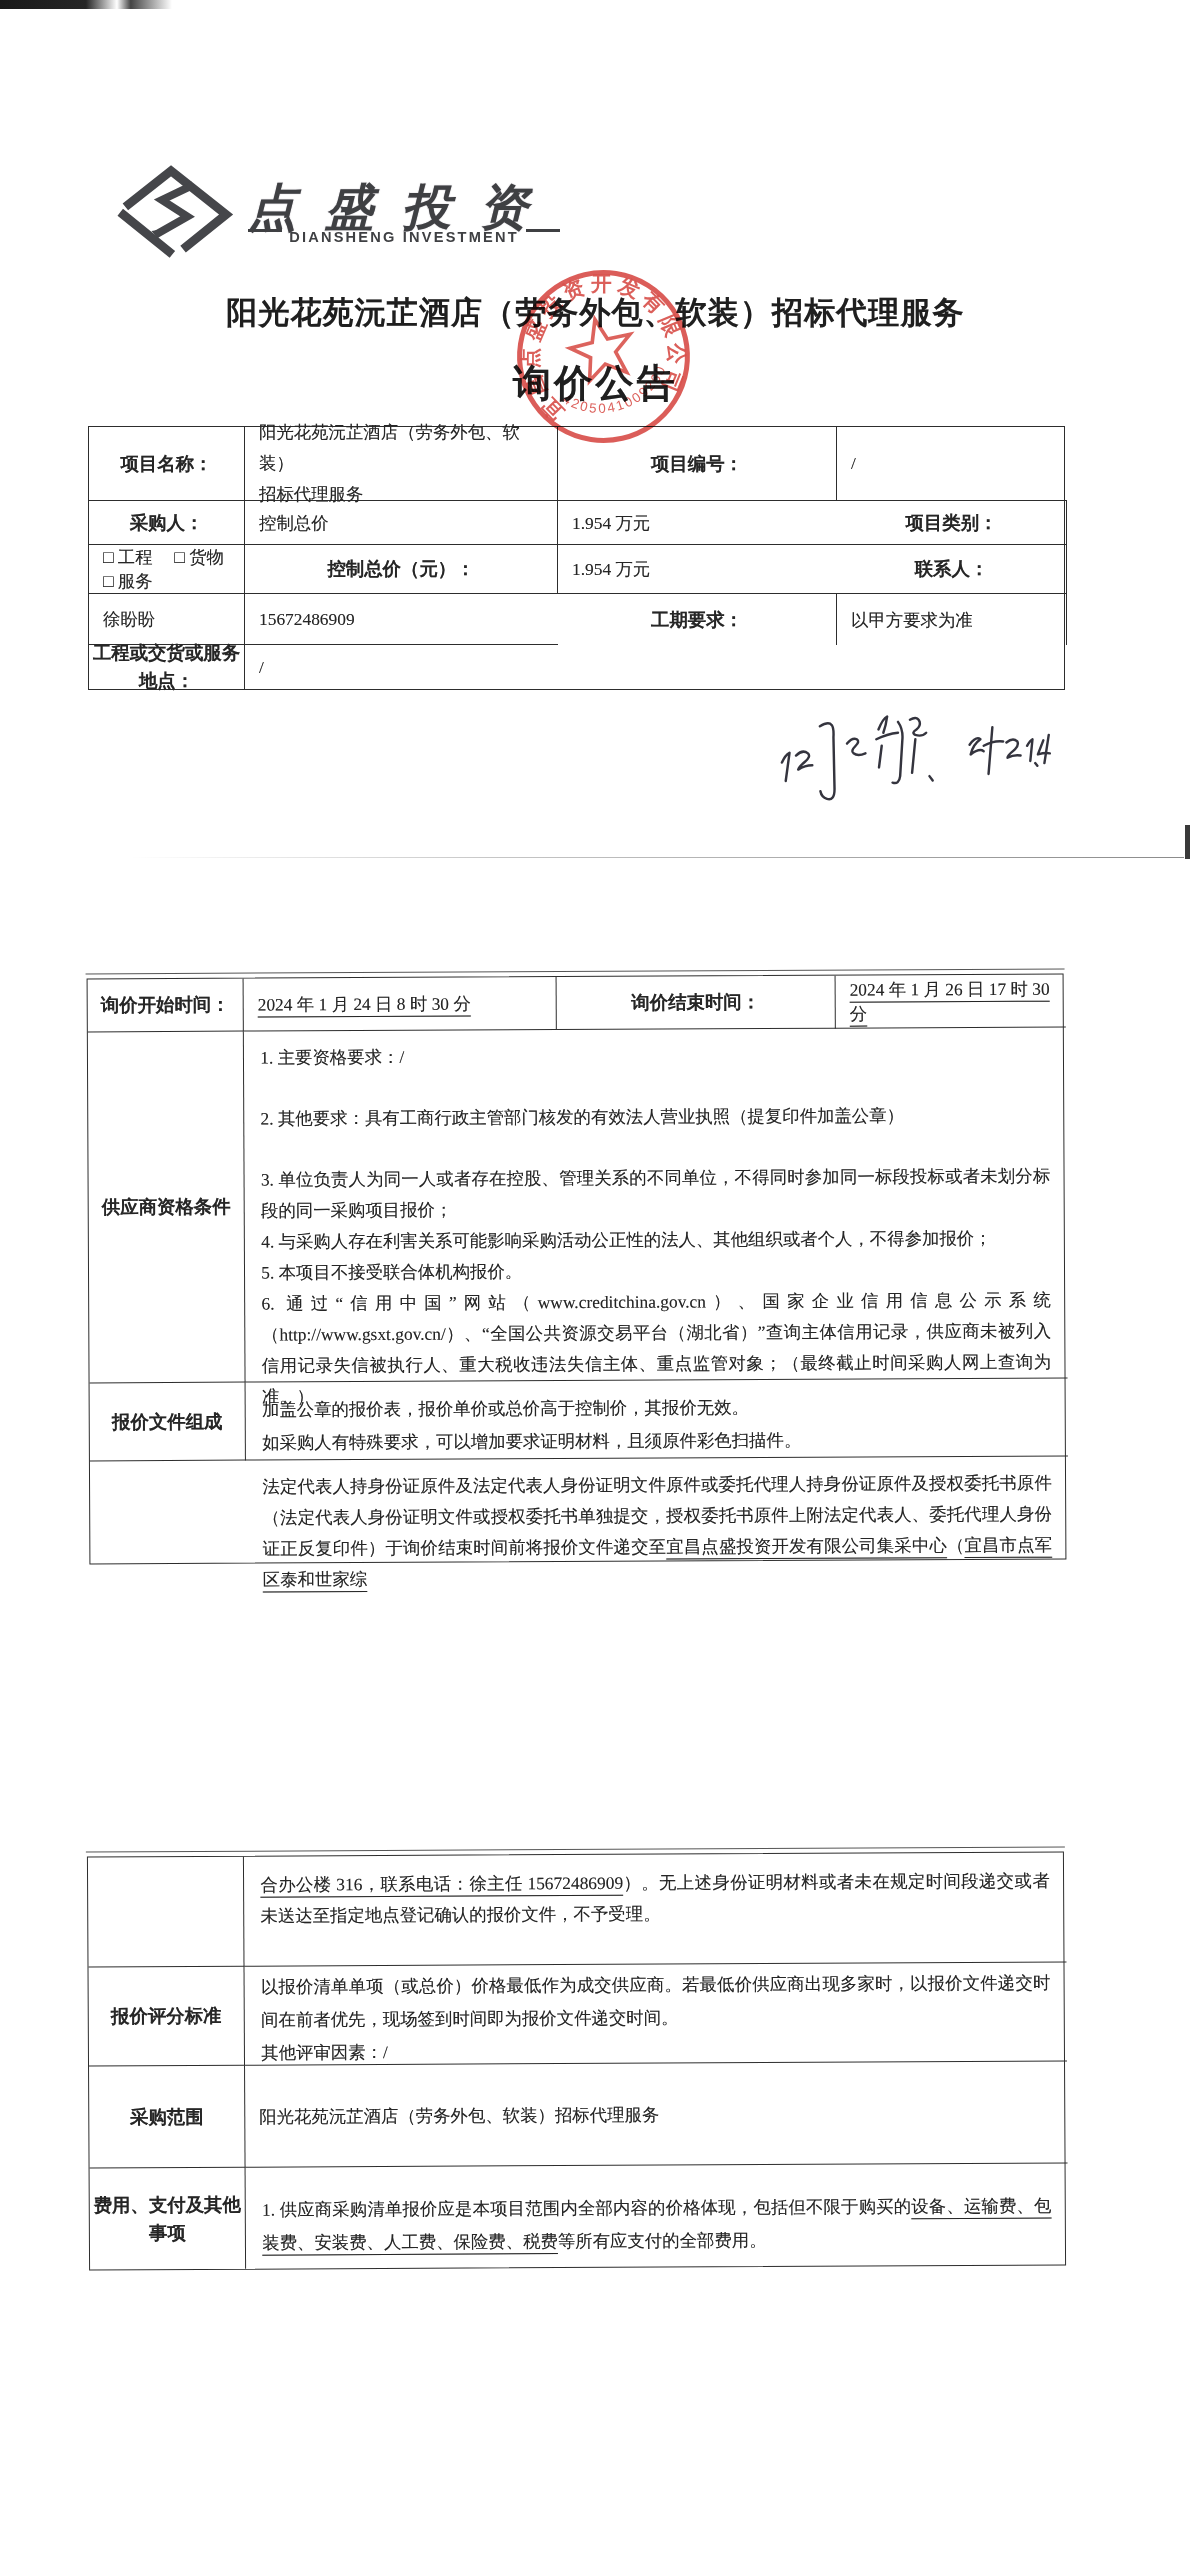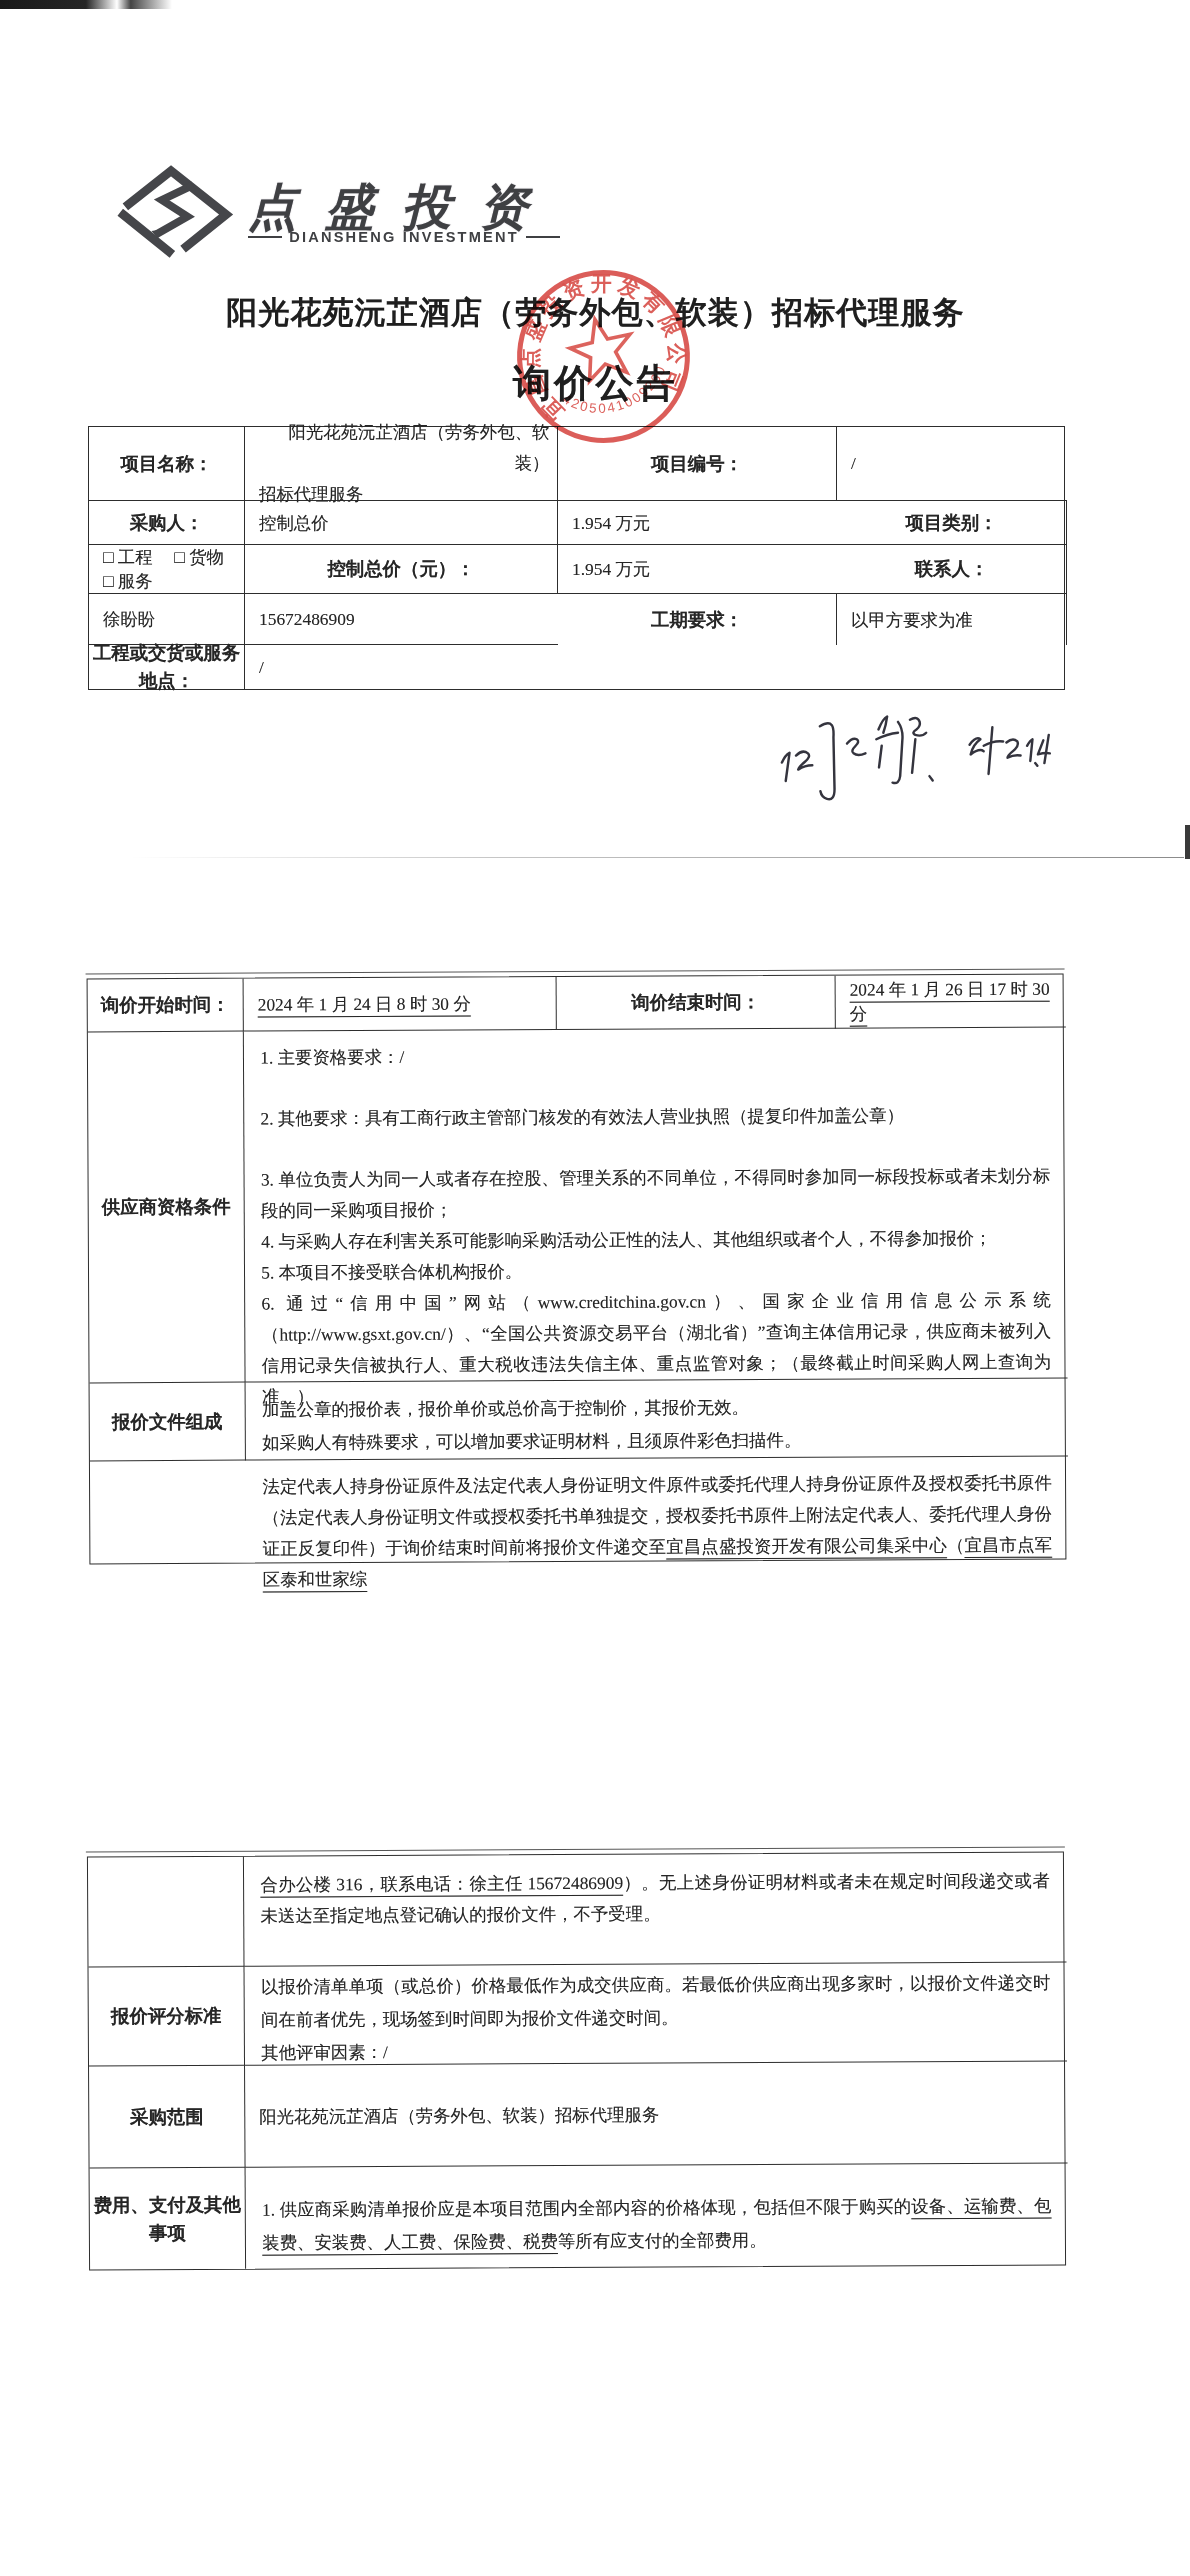--- a/index.html
+++ b/index.html
@@ -12,21 +12,21 @@
 
   
   #logo{position:absolute;left:106px;top:160px;width:461px;height:108px;}
   #logo-mark{position:absolute;left:0;top:2.7px;width:128px;height:103px;}
   #brand-cn{
     position:absolute;left:142px;top:15px;font-size:49px;font-weight:bold;
     letter-spacing:28px;color:#3f4043;font-family:"Liberation Sans","DejaVu Sans",sans-serif;
     white-space:nowrap;text-shadow:0 0 1.1px rgba(70,60,80,.5);font-style:italic;
   }
   #brand-en{
-    position:absolute;left:142px;top:69px;width:312px;display:flex;align-items:center;gap:7.6px;
+    position:absolute;left:142px;top:69px;width:312px;display:flex;gap:7.6px;
     font-family:"Liberation Sans","DejaVu Sans",sans-serif;font-weight:bold;
     font-size:14.6px;color:#3f4043;letter-spacing:2.2px;white-space:nowrap;
   }
   .dash{height:2.7px;background:#3f4043;flex:1 1 auto;min-width:33px;}
 
   
   .title{position:absolute;left:0;width:100%;text-align:center;font-weight:bold;color:#1f1f1f;}
   #title-line1{top:292px;font-size:31px;letter-spacing:1.1px;}
   #title-line2{top:358px;font-size:38px;letter-spacing:3.3px;}
 
@@ -40,21 +40,21 @@
     grid-template-columns:156px 313px 279px 230px;
     border:1.6px solid #2d2d2d;box-sizing:border-box;background:transparent;
   }
   .tbl>div{border-right:1.1px solid #2d2d2d;border-bottom:1.1px solid #2d2d2d;box-sizing:border-box;position:relative;}
   .tbl>div.noR{border-right:none;}
   .tbl>div.noB{border-bottom:none;}
   .span3{grid-column:2/5;}
   .lbl{display:flex;flex-direction:column;align-items:center;justify-content:center;
        font-weight:bold;font-size:18.4px;text-align:center;line-height:28px;}
   .val{display:flex;align-items:center;font-size:17.4px;padding-left:14px;padding-right:7.6px;}
-  .val.multi{flex-direction:column;align-items:flex-start;justify-content:center;line-height:31px;text-align:right;}
+  .val.multi{flex-direction:column;align-items:flex-start;justify-content:center;line-height:31px;}
   .content{font-size:17.4px;padding:11px 16.3px 0 16.3px;line-height:31px;text-align:justify;}
   .content p{margin:0;}
   .content p.gap{margin-bottom:30px;}
   .content.lh60{line-height:33px;}
   .u{text-decoration:underline;text-decoration-thickness:1.1px;text-underline-offset:6px;}
   #tbl1{top:426px;grid-template-rows:74px 44px 49px 51px 44px;}
   #tbl2{top:976px;grid-template-rows:53px 351px 78px 102px;transform:rotate(-0.28deg);}
   #tbl3{top:1854px;grid-template-rows:110px 99px 102px 101px;transform:rotate(-0.30deg);}
   
   .dbl::before{content:"";position:absolute;left:-1.6px;right:-1.6px;top:-6px;border-top:1.1px solid #555;}

